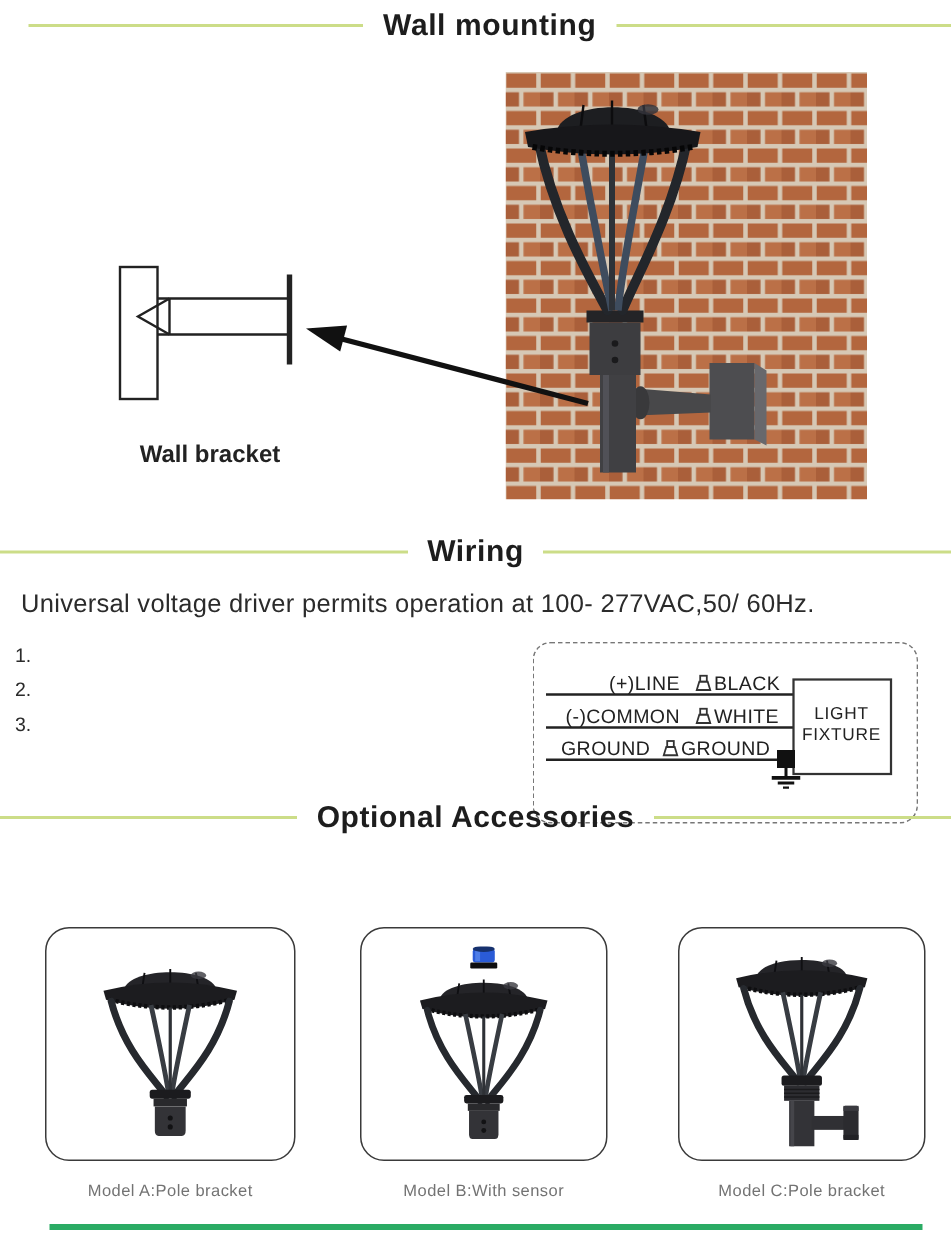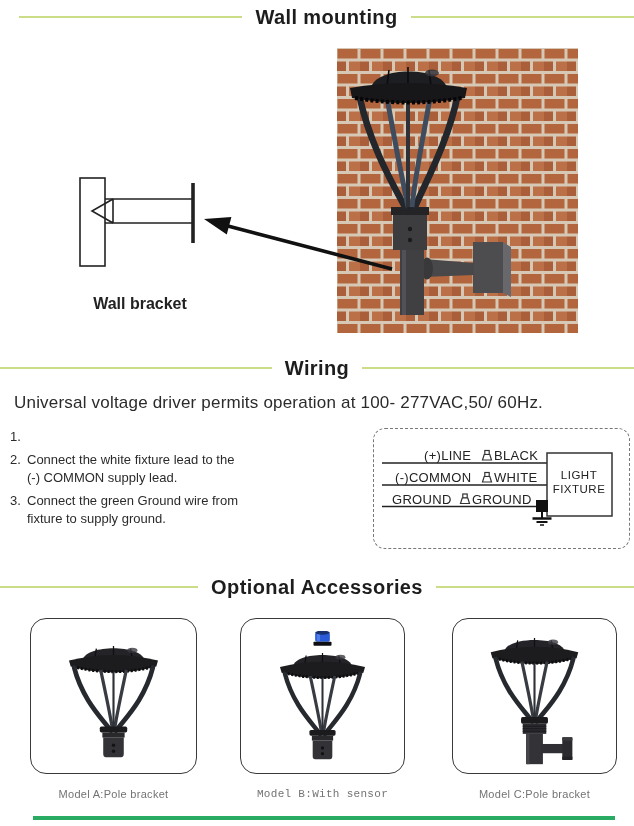--- a/index.html
+++ b/index.html
@@ -7,47 +7,47 @@
   body {
     width:634px; height:826px; position:relative; overflow:hidden;
     font-family:"Liberation Sans", sans-serif; color:#1f1f1f;
   }
   .section-header { position:absolute; left:0; right:0; display:flex; align-items:center; gap:13px; height:26px; }
   .rule { flex:1; height:2px; background:#ccdd88; }
   .section-title { font-size:20px; font-weight:700; letter-spacing:.4px; white-space:nowrap; color:#1d1d1d; }
 
   #hdr-wall   { top:4px;padding-left:19px; }
   #hdr-wiring { top:355px;justify-content:space-between; }
-  #hdr-acc    { top:574px; }
+  #hdr-acc    { top:532px; }
 
   #photo        { position:absolute; left:337px; top:48px; }
   #arrow        { position:absolute; left:195px; top:205px; }
   #bracket-draw { position:absolute; left:75px;  top:172px; }
   #bracket-caption { position:absolute; left:60px; top:295px; width:160px; text-align:center; font-size:16px; color:#222;font-weight:bold; }
 
   #wiring-intro { position:absolute; left:14px; top:393px; font-size:17px; color:#2b2b2b; letter-spacing:.2px; }
   #wiring-steps { position:absolute; left:10px; top:428px; width:310px; font-size:13px; line-height:18px; color:#2b2b2b; }
   .step { display:flex; margin-bottom:5px; }
   .step-num { width:17px; flex:none; }
   .step-text { white-space:pre-line; }
 
-  #wiring-diagram { position:absolute; left:373px; top:428px; width:257px; height:121px;
+  #wiring-diagram { position:absolute; left:355px; top:428px; width:257px; height:121px;
     border:1.5px dashed #777; border-radius:12px; }
   #wiring-diagram svg { display:block; }
   .wire-label { font-size:13px; font-weight:500; fill:#222; letter-spacing:.3px; }
   .box-label  { font-size:11.5px; font-weight:500; fill:#222; letter-spacing:.5px; }
 
   .card { position:absolute; top:618px; height:156px; background:#fff; border:1.5px solid #3a3a3a;
     border-radius:16px; display:flex; align-items:center; justify-content:center; }
   #card-a { left:30px;  width:167px; }
   #card-b { left:240px; width:165px; }
   #card-c { left:452px; width:165px; }
   .model-label { position:absolute; top:788px; font-size:11px; letter-spacing:.3px; text-align:center; color:#737373; }
   #label-a { left:20px;  width:187px; }
-  #label-b { left:230px; width:185px;font-family:Liberation Mono, monospace; }
+  #label-b { left:230px; width:185px; }
   #label-c { left:442px; width:185px; }
   #bottom-bar { position:absolute; left:33px; top:816px; width:582px; height:4px; background:#2aab64; }
 </style>
 </head>
 <body>
 
 <svg width="0" height="0" style="position:absolute" aria-hidden="true">
   <defs>
     <pattern id="brick" width="23" height="25" patternUnits="userSpaceOnUse">
       <rect width="23" height="25" fill="#d6c8b5"></rect>
@@ -134,27 +134,23 @@
 </div>
 
 <div id="wiring-intro">Universal voltage driver permits operation at 100- 277VAC,50/ 60Hz.</div>
 
 <div id="wiring-steps">
   <div class="step">
     <span class="step-num">1.</span>
   </div>
   <div class="step">
     <span class="step-num">2.</span>
-    <span class="step-text">Connect the white fixture lead to the
-(-) COMMON supply lead.</span>
   </div>
   <div class="step">
     <span class="step-num">3.</span>
-    <span class="step-text">Connect the green Ground wire from
-fixture to supply ground.</span>
   </div>
 </div>
 
 <div id="wiring-diagram">
   <svg width="254" height="118" viewBox="0 0 254 118">
 
     <path d="M8,34 H173" stroke="#222" stroke-width="1.6" fill="none"></path>
     <path d="M8,56 H173" stroke="#222" stroke-width="1.6" fill="none"></path>
     <path d="M8,77.5 H163" stroke="#222" stroke-width="1.6" fill="none"></path>
 

